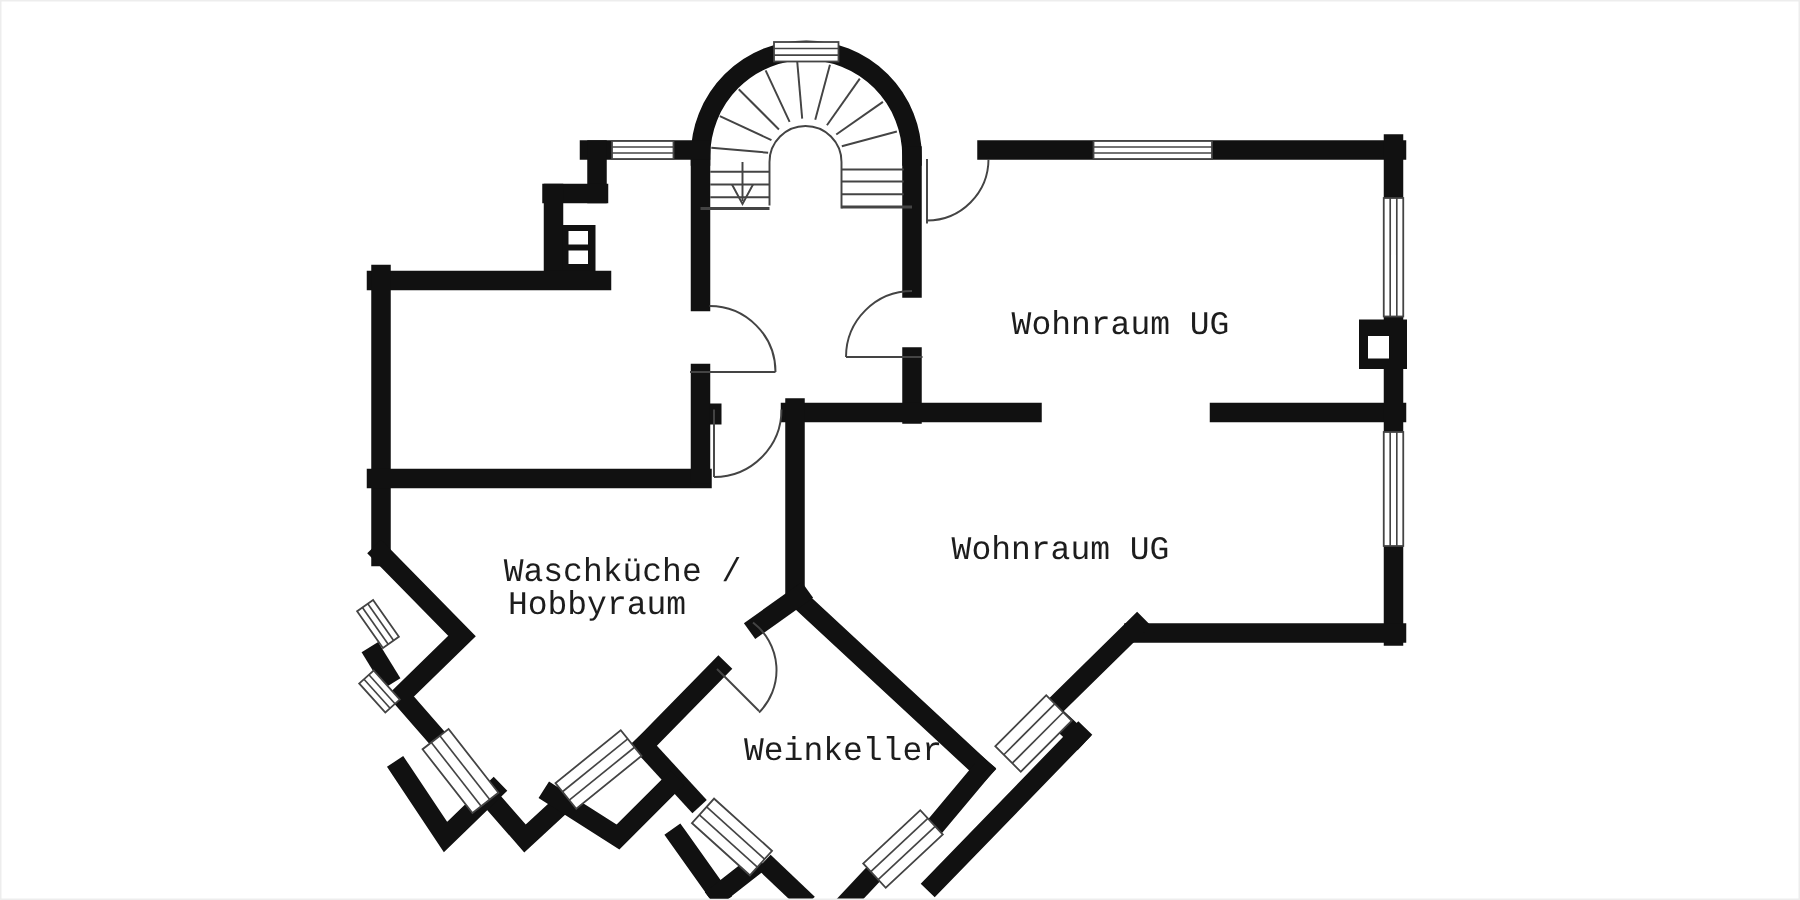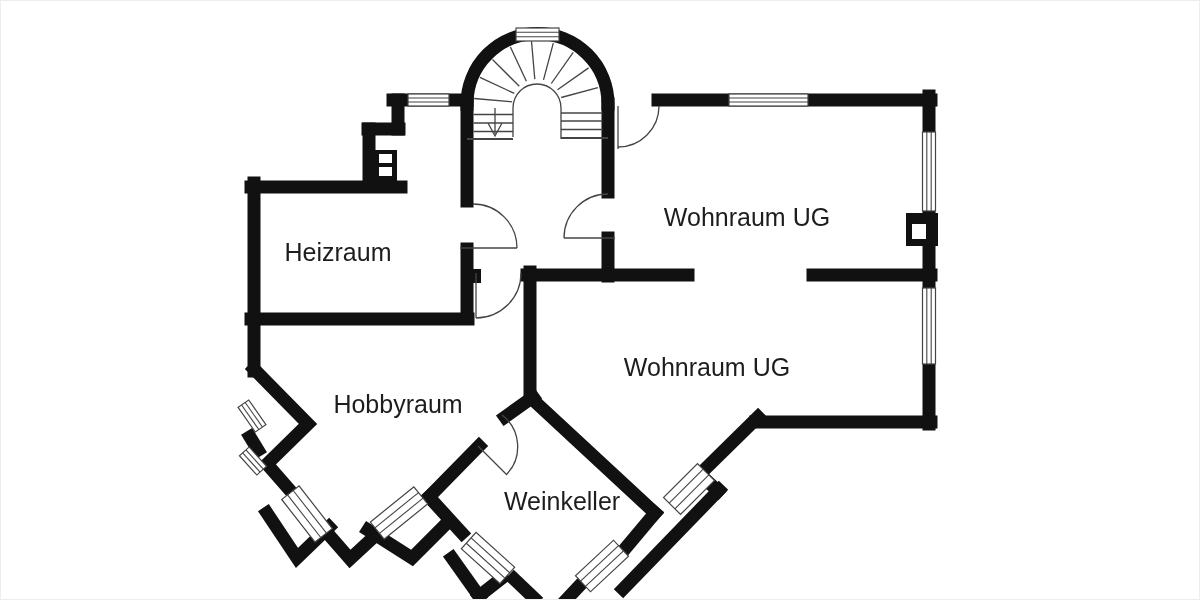--- a/index.html
+++ b/index.html
@@ -22,23 +22,24 @@
   .wall{stroke:var(--wall);stroke-width:13;fill:none;stroke-linecap:square;stroke-linejoin:miter;}
   .solid{fill:var(--wall);stroke:none;}
   .hole{fill:var(--bg);stroke:none;}
   .thin{stroke:var(--thin);stroke-width:1.3;fill:none;}
   .win rect{fill:var(--bg);stroke:var(--thin);stroke-width:1.2;}
   .win line{stroke:var(--thin);stroke-width:1.1;}
   .room-label{
     position:absolute;
     transform:translate(-50%,-50%);
     white-space:nowrap;
-    font-size:25px;
+    font-size:22px;
     color:var(--text);
     letter-spacing:0px;
+    font-family:Liberation Mono, monospace;
   }
 </style>
 </head>
 <body>
 
 <div id="stage">
 
   <svg id="plan-svg" width="1200" height="600" viewBox="0 0 1200 600">
 
     <g>
@@ -211,18 +212,18 @@
       <line class="thin" x1="560" y1="128.5" x2="601.5" y2="128.5"></line>
       <line class="thin" x1="560" y1="137" x2="607" y2="137" style="stroke-width:2"></line>
 
       <g>
         <line class="thin" x1="494" y1="107" x2="494" y2="133"></line>
         <path class="thin" d="M 487 122 L 494 135 L 501 122"></path>
       </g>
     </g>
   </svg>
 
-  <div class="room-label" style="left:337px;top:251px;">Heizraum</div>
   <div class="room-label" style="left:746px;top:216px;">Wohnraum UG</div>
   <div class="room-label" style="left:706px;top:366px;">Wohnraum UG</div>
+  <div class="room-label" style="left:414px;top:381px;">Waschküche /</div>
   <div class="room-label" style="left:397px;top:403px;text-align:center;">Hobbyraum</div>
   <div class="room-label" style="left:561px;top:500px;text-align:center;">Weinkeller</div>
 </div>
 
 </body></html>

